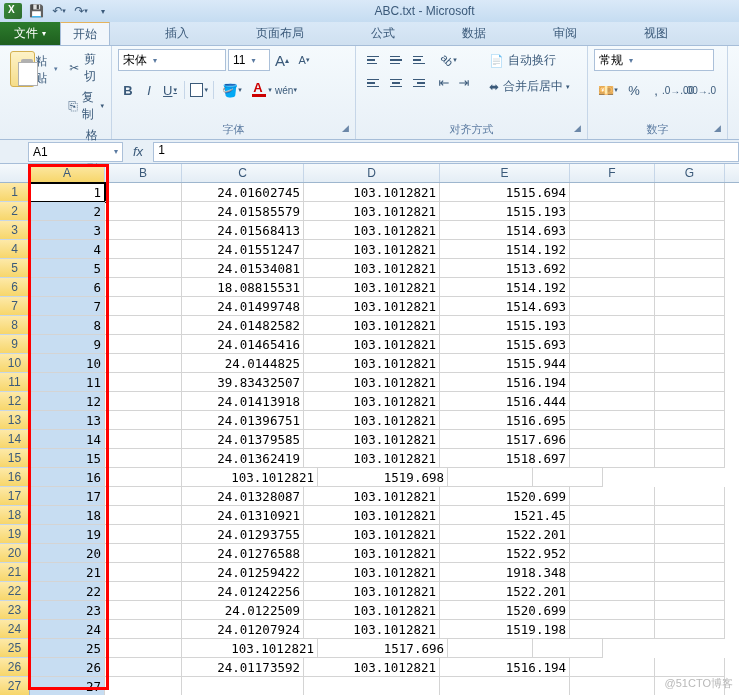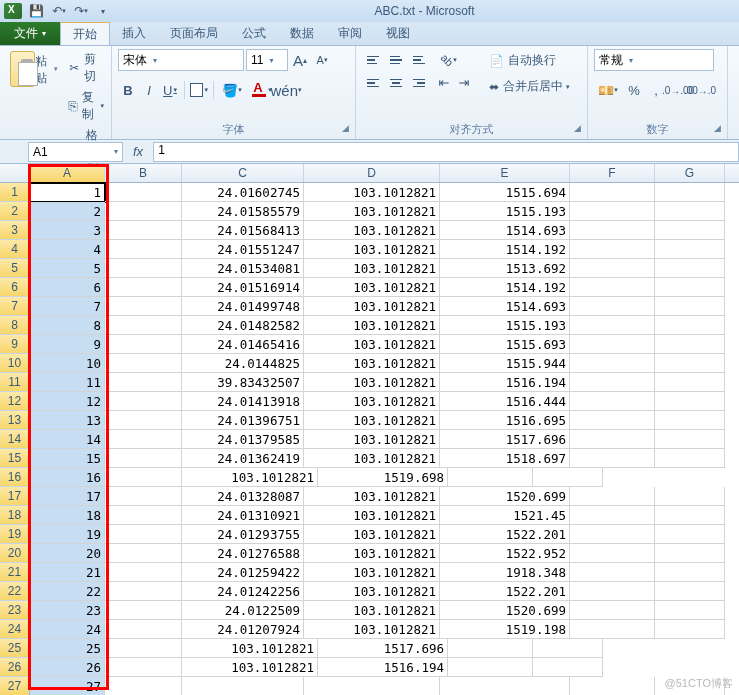--- a/index.html
+++ b/index.html
@@ -98,21 +98,21 @@
       <span style="font-size:8px;">▾</span>
     </div>
   <div class="title">ABC.txt - Microsoft</div>
 </div>
 
 <div class="tabs">
   <div class="file-tab">
       <span>文件</span>
       <span class="arrow">▾</span>
     </div>
-  <div id="tabs-container" style="display: flex;">
+  <div id="tabs-container" style="display: flex; gap: 43px;">
       <div class="tab active">开始</div>
       <div class="tab">插入</div>
       <div class="tab">页面布局</div>
       <div class="tab">公式</div>
       <div class="tab">数据</div>
       <div class="tab">审阅</div>
       <div class="tab">视图</div>
     </div>
 </div>
 
@@ -140,21 +140,21 @@
             <span>格式刷</span>
           </div>
       </div>
     </div>
     <div class="group-label"><span>剪贴板</span><span class="dlg">◢</span></div>
   </div>
 
   <div class="group" style="width:244px;">
     <div class="group-body" style="flex-direction:column;gap:4px;">
       <div class="font-row1">
-        <div class="combo" style="width:126px;">
+        <div class="combo" style="width:108px;">
             <span>宋体</span>
             <span class="dd">▾</span>
           </div>
         <div class="combo" style="width:42px;">
             <span>11</span>
             <span class="dd">▾</span>
           </div>
         <div class="sq-btn" style="font-size:15px;">
             <span>A</span>
             <sup style="font-size:8px;">▴</sup>
@@ -179,21 +179,21 @@
         <div style="width:1px;height:18px;background:#c6d6e8;margin:0 3px;"></div>
         <div class="sq-btn" style="width:28px;">
             <span style="position:relative;"><span style="font-size:13px;">🪣</span></span>
             <span style="font-size:7px;">▾</span>
           </div>
         <div class="sq-btn" style="width:28px;">
             <span class="fontcolor-ic"></span>
             <span style="font-size:7px;">▾</span>
           </div>
         <div class="sq-btn">
-            <span style="font-size:15px;">wén</span>
+            <span style="font-size:10px;">wén</span>
             <span style="font-size:7px;">▾</span>
           </div>
       </div>
     </div>
     <div class="group-label"><span>字体</span><span class="dlg">◢</span></div>
   </div>
 
   <div class="group" style="width:232px;">
     <div class="group-body">
       <div class="align-grid">
@@ -362,21 +362,21 @@
         <div class="cell col-C">24.01534081</div>
         <div class="cell col-D">103.1012821</div>
         <div class="cell col-E">1513.692</div>
         <div class="cell col-F"></div>
         <div class="cell col-G"></div>
       </div>
       <div class="row">
         <div class="row-h sel">6</div>
         <div class="cell col-A selected">6</div>
         <div class="cell col-B"></div>
-        <div class="cell col-C">24.01516914</div>
+        <div class="cell col-C">18.08815531</div>
         <div class="cell col-D">103.1012821</div>
         <div class="cell col-E">1514.192</div>
         <div class="cell col-F"></div>
         <div class="cell col-G"></div>
       </div>
       <div class="row">
         <div class="row-h sel">7</div>
         <div class="cell col-A selected">7</div>
         <div class="cell col-B"></div>
         <div class="cell col-C">24.01499748</div>
@@ -560,20 +560,21 @@
         <div class="cell col-B"></div>
         <div class="cell col-D">103.1012821</div>
         <div class="cell col-E">1517.696</div>
         <div class="cell col-F"></div>
         <div class="cell col-G"></div>
       </div>
       <div class="row">
         <div class="row-h sel">26</div>
         <div class="cell col-A selected">26</div>
         <div class="cell col-B"></div>
+        <div class="cell col-C">24.01173592</div>
         <div class="cell col-D">103.1012821</div>
         <div class="cell col-E">1516.194</div>
         <div class="cell col-F"></div>
         <div class="cell col-G"></div>
       </div>
       <div class="row">
         <div class="row-h sel">27</div>
         <div class="cell col-A selected">27</div>
         <div class="cell col-B"></div>
         <div class="cell col-C"></div>

